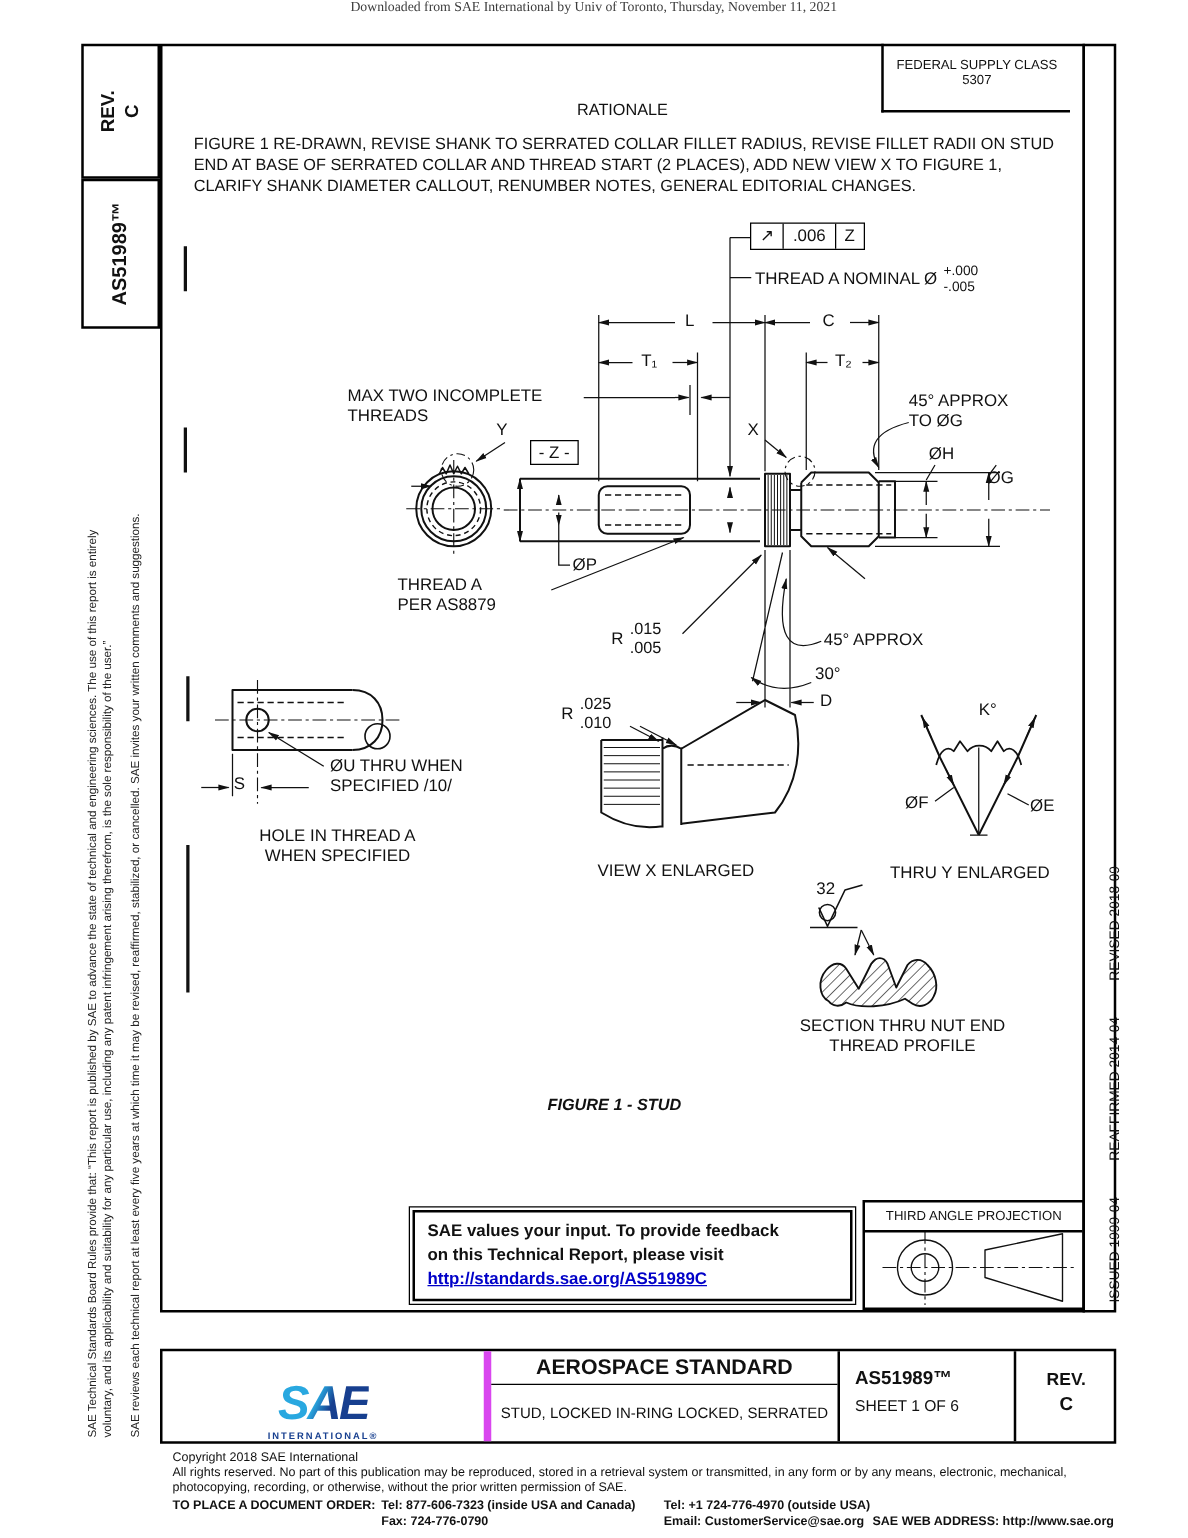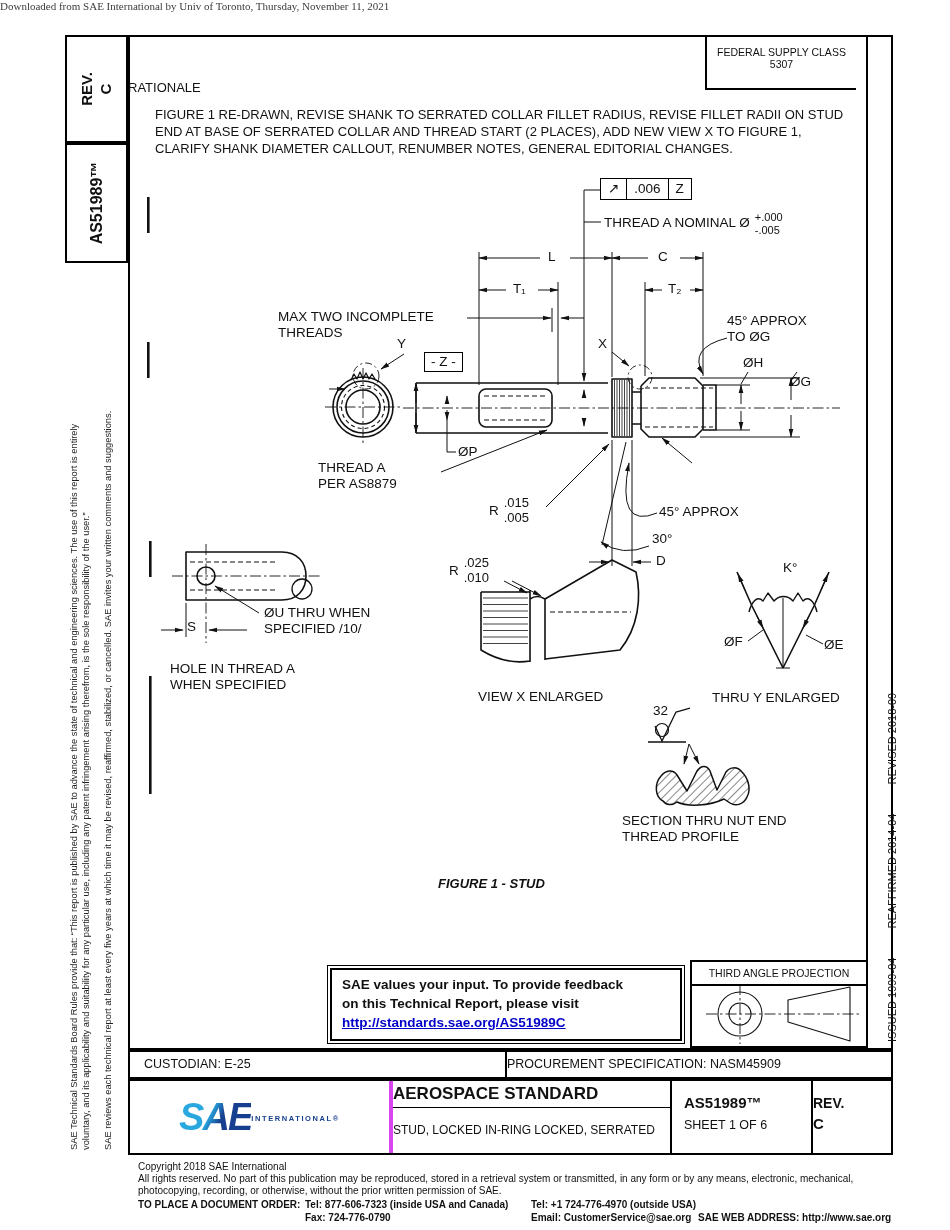--- a/index.html
+++ b/index.html
@@ -1,21 +1,21 @@
 <!DOCTYPE html>
 <html><head>
 <meta charset="utf-8">
 <style>
   html,body{margin:0;padding:0;background:#fff}
   #page{position:relative;width:950px;height:1230px;background:#fff;overflow:hidden;
         font-family:"Liberation Sans",sans-serif;color:#111}
   .abs{position:absolute}
   .bx{position:absolute;border:2px solid #000;box-sizing:border-box;background:transparent}
   .lbl{position:absolute;font:13.5px/1.22 "Liberation Sans",sans-serif;color:#111;white-space:pre-line}
-  .ctr{}
+  .ctr{text-align:center}
   .rot{transform-origin:0 0;transform:rotate(-90deg);white-space:nowrap}
   .small{font-size:10.5px}
   svg{position:absolute;left:0;top:0;pointer-events:none}
   .tolstack{display:inline-block;vertical-align:middle;font-size:11px;line-height:1.15;margin-left:5px}
   .rstack{display:flex;align-items:center;gap:5px}
   .rstack .rr{font-size:13.5px}
   .rstack .st{font-size:13px;line-height:1.15}
   .fcf{position:absolute;display:flex;border:1.5px solid #000;background:#fff}
   .fcf span{display:block;padding:1px 7px;font-size:13.5px;line-height:18px;border-right:1.5px solid #000}
   .fcf span:last-child{border-right:none}
@@ -281,29 +281,24 @@
       <div>on this Technical Report, please visit</div>
       <a href="#">http://standards.sae.org/AS51989C</a>
     </div>
   </div>
 
   <div class="bx" style="left:690px;top:960px;width:178px;height:88px">
     <div style="border-bottom:2px solid #000;height:22px;text-align:center;font-size:10.5px;line-height:22px">THIRD ANGLE PROJECTION</div>
     <span></span>
   </div>
 
-  <div class="bx" style="left:128px;top:1050px;width:765px;height:29px">
-    <div class="cell" style="left:0;top:0;width:377px;height:100%;border-right:2px solid #000;
-         font-size:12.5px;line-height:25px;padding-left:14px">CUSTODIAN: E-25</div>
-    <div class="cell ctr" style="left:377px;top:0;width:386px;height:100%;font-size:12.5px;line-height:25px">PROCUREMENT SPECIFICATION: NASM45909</div>
-  </div>
 
   <div class="bx" style="left:128px;top:1079px;width:765px;height:76px">
-    <div class="cell" style="left:0;top:0;width:263px;height:100%;border-right:4px solid #d946ef;
-         display:flex;flex-direction:row;align-items:center;justify-content:center">
+    <div class="cell" style="left:0;top:0;width:263px;height:100%;border-right:6px solid #d946ef;
+         display:flex;flex-direction:column;align-items:center;justify-content:flex-end">
       <div class="sae-word">SAE</div>
       <div class="sae-sub">INTERNATIONAL®</div>
     </div>
     <div class="cell" style="left:263px;top:0;width:279px;height:100%;border-right:2px solid #000">
       <div class="ctr" style="font-weight:bold;font-size:17px;line-height:26px;border-bottom:1.5px solid #000">AEROSPACE STANDARD</div>
       <div class="ctr" style="font-size:12px;line-height:45px">STUD, LOCKED IN-RING LOCKED, SERRATED</div>
     </div>
     <div class="cell" style="left:542px;top:0;width:141px;height:100%;border-right:2px solid #000;padding:13px 0 0 12px">
       <div style="font-weight:bold;font-size:15px">AS51989™</div>
       <div style="font-size:12.5px;margin-top:7px">SHEET 1 OF 6</div>

